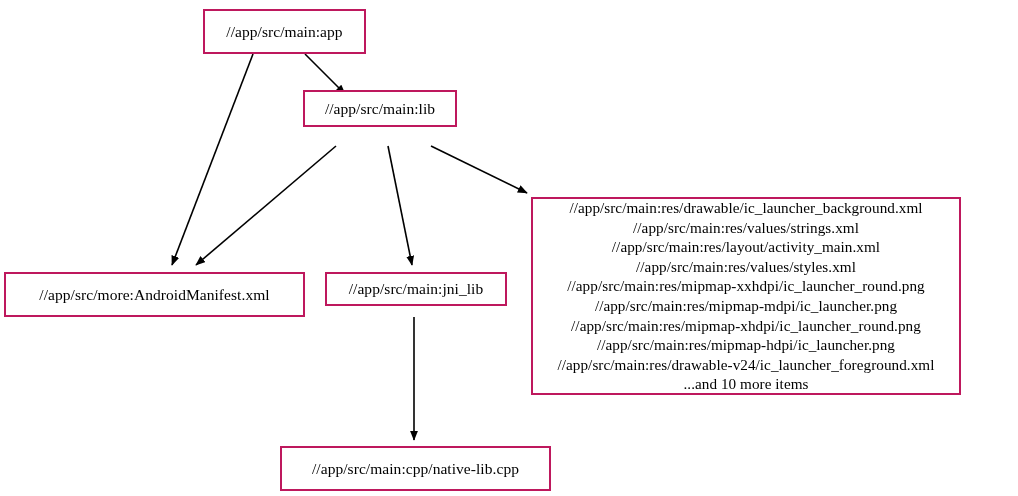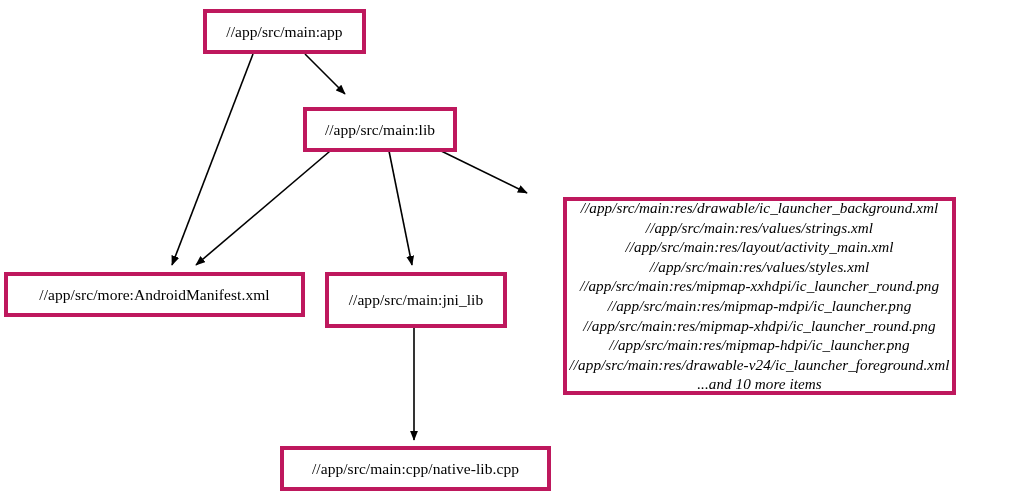--- a/index.html
+++ b/index.html
@@ -23,21 +23,21 @@
     position: absolute;
     left: 0;
     top: 0;
     width: 1018px;
     height: 496px;
     pointer-events: none;
   }
   .graph-node {
     position: absolute;
     box-sizing: border-box;
-    border: 4px solid #be185d;
+    border: 2px solid #be185d;
     background: #ffffff;
     display: flex;
     align-items: center;
     justify-content: center;
     text-align: center;
     line-height: 1.0;
     white-space: nowrap;
   }
   .node-label {
     display: block;
@@ -45,24 +45,24 @@
     letter-spacing: 0.05px;
   }
   .node-multiline {
     white-space: pre-line;
     line-height: 19.6px;
     font-size: 15.2px;
     text-align: center;
   }
   
   #node-app        { left: 203px; top:   9px; width: 163px; height: 45px; }
-  #node-lib        { left: 303px; top: 107px; width: 154px; height: 45px; justify-content: center; }
+  #node-lib        { left: 303px; top: 90px; width: 154px; height: 37px; justify-content: center; }
   #node-manifest   { left:   4px; top: 272px; width: 301px; height: 45px; }
-  #node-jni-lib    { left: 325px; top: 272px; width: 182px; height: 56px; }
-  #node-resources  { left: 563px; top: 197px; width: 393px; height: 198px; font-style: italic; }
+  #node-jni-lib    { left: 325px; top: 272px; width: 182px; height: 34px; }
+  #node-resources  { left: 531px; top: 197px; width: 430px; height: 198px; }
   #node-native-lib { left: 280px; top: 446px; width: 271px; height: 45px; justify-content: center; }
 </style>
 </head>
 <body>
 
 <div id="graph-canvas">
 
   <svg id="edge-layer" viewBox="0 0 1018 496" width="1018" height="496" xmlns="http://www.w3.org/2000/svg">
     <defs>
       <marker id="arrowhead" markerWidth="10" markerHeight="8" refX="9.2" refY="4" orient="auto" markerUnits="userSpaceOnUse">

